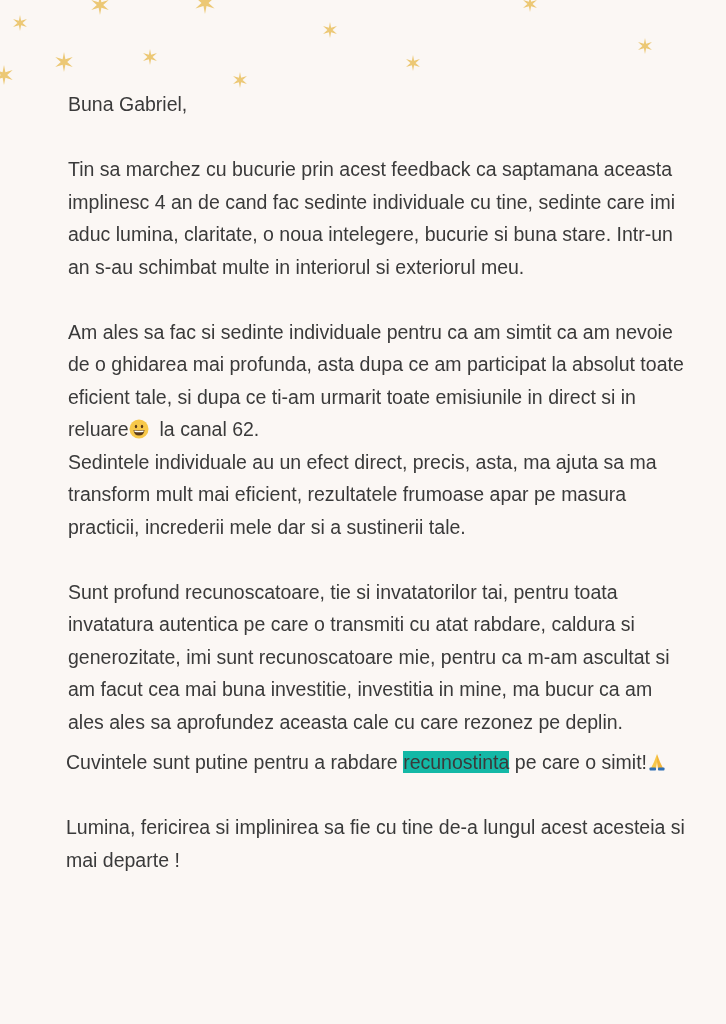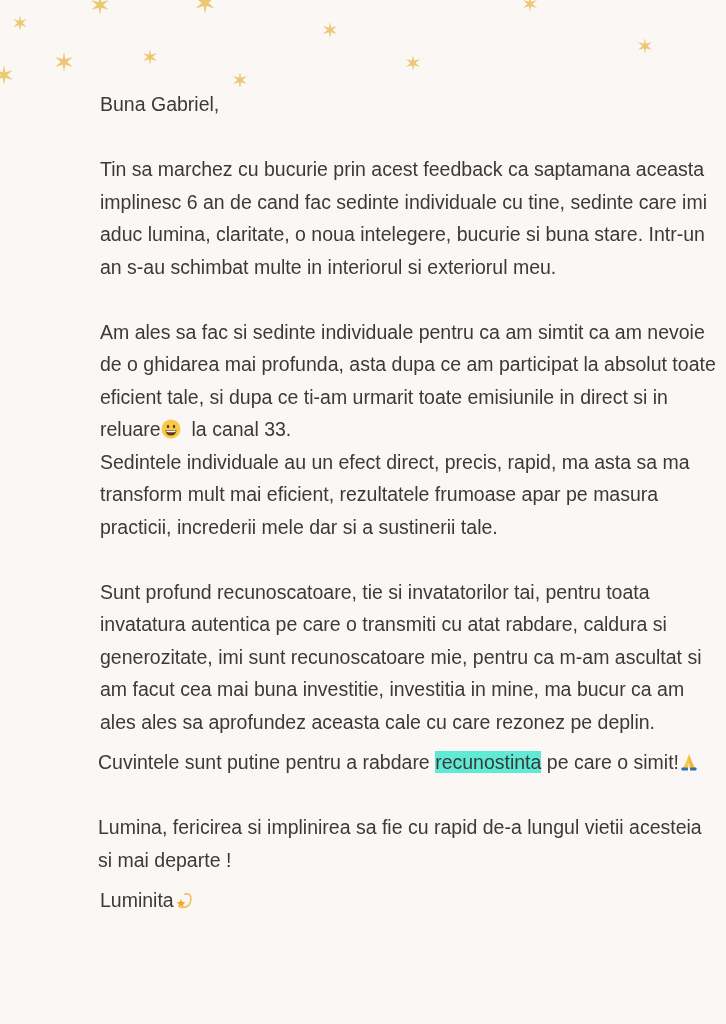--- a/index.html
+++ b/index.html
@@ -8,27 +8,27 @@
     background: #fbf7f4;
     font-family: "Liberation Sans", sans-serif;
     color: #3a3a3a;
     position: relative;
   }
   .stars { position: absolute; left: 0; top: 0; width: 726px; height: 100px; }
   .star { position: absolute; width: 20px; height: 20px; margin-left: -10px; margin-top: -10px; }
   .star svg { width: 100%; height: 100%; display: block; }
   .letter {
     position: absolute; left: 68px; top: 88px; width: 620px;
-    font-size: 19.5px; line-height: 32.5px; margin-left: 32px;
+    font-size: 19.5px; line-height: 32.5px;
   }
   .letter p { margin: 0; }
   .gap { height: 32.5px; }
   .gap-sm { height: 8px; }
   .tight { margin-left: -2px !important; }
-  .hl { background: #5eead4; }
+  .hl { background: #14b8a6; }
   .emoji { display: inline-block; width: 20px; height: 20px; vertical-align: -3px; }
   .emoji svg { width: 100%; height: 100%; display: block; }
 </style>
 </head>
 <body>
 
 <div class="stars" id="stars">
     <div class="star" style="left: 100px; top: 5px; width: 20px; height: 20px; margin-left: -10px; margin-top: -10px;">
       <svg viewBox="0 0 20 20">
         <path d="M10 0 L11.4 7.2 L18.7 5 L13.2 10 L18.7 15 L11.4 12.8 L10 20 L8.6 12.8 L1.3 15 L6.8 10 L1.3 5 L8.6 7.2 Z" fill="#ecc875"></path>
@@ -82,39 +82,35 @@
     <div class="star" style="left: 240px; top: 80px; width: 16px; height: 16px; margin-left: -8px; margin-top: -8px;">
       <svg viewBox="0 0 20 20">
         <path d="M10 0 L11.4 7.2 L18.7 5 L13.2 10 L18.7 15 L11.4 12.8 L10 20 L8.6 12.8 L1.3 15 L6.8 10 L1.3 5 L8.6 7.2 Z" fill="#ecc875"></path>
       </svg>
     </div>
   </div>
 
 <div class="letter">
   <p>Buna Gabriel,</p>
   <div class="gap"></div>
-  <p>Tin sa  marchez cu bucurie prin acest feedback ca saptamana aceasta implinesc 6 an de cand fac sedinte individuale cu tine, sedinte care imi aduc lumina, claritate, o noua intelegere, bucurie si buna stare. Intr-un an s-au schimbat multe in interiorul si exteriorul meu.</p>
+  <p>Tin sa  marchez cu bucurie prin acest feedback ca saptamana aceasta implinesc 4 an de cand fac sedinte individuale cu tine, sedinte care imi aduc lumina, claritate, o noua intelegere, bucurie si buna stare. Intr-un an s-au schimbat multe in interiorul si exteriorul meu.</p>
   <div class="gap"></div>
   <p><span>Am ales sa fac si sedinte individuale pentru ca am simtit ca am nevoie de o ghidarea mai profunda, asta dupa ce am participat la absolut toate eficient tale, si dupa ce ti-am urmarit  toate emisiunile in direct si in reluare</span><span class="emoji"><svg viewBox="0 0 20 20">
           <circle cx="10" cy="10" r="9.5" fill="#f7c84a"></circle>
           <ellipse cx="7" cy="7.5" rx="1.2" ry="1.8" fill="#5a3a1a"></ellipse>
           <ellipse cx="13" cy="7.5" rx="1.2" ry="1.8" fill="#5a3a1a"></ellipse>
           <path d="M4.5 11 Q10 11.8 15.5 11 Q15 16.5 10 16.5 Q5 16.5 4.5 11 Z" fill="#5a3a1a"></path>
           <path d="M5.3 11.6 Q10 12.3 14.7 11.6 L14.4 13 Q10 13.5 5.6 13 Z" fill="#fff"></path>
-        </svg></span><span style="white-space:pre-wrap">  la canal 33.</span></p>
-  <p>Sedintele individuale au un efect direct, precis, rapid,  ma asta sa ma transform mult mai eficient, rezultatele frumoase apar pe masura practicii, increderii mele dar si a sustinerii tale.</p>
+        </svg></span><span style="white-space:pre-wrap">  la canal 62.</span></p>
+  <p>Sedintele individuale au un efect direct, precis, asta,  ma ajuta sa ma transform mult mai eficient, rezultatele frumoase apar pe masura practicii, increderii mele dar si a sustinerii tale.</p>
   <div class="gap"></div>
   <p>Sunt profund recunoscatoare, tie si invatatorilor tai, pentru toata invatatura autentica pe care o transmiti cu atat rabdare, caldura si generozitate, imi sunt recunoscatoare mie, pentru ca m-am ascultat si am facut cea mai buna investitie, investitia in mine, ma bucur ca am ales ales sa aprofundez aceasta cale cu care rezonez pe deplin.</p>
   <div class="gap-sm"></div>
   <p class="tight"><span>Cuvintele sunt putine pentru a rabdare </span><span class="hl">recunostinta</span><span> pe care o simit!</span><span class="emoji"><svg viewBox="0 0 20 20">
           <path d="M10 2 L7 10 L4 16 L9 17 L10 10 Z" fill="#f7c84a"></path>
           <path d="M10 2 L13 10 L16 16 L11 17 L10 10 Z" fill="#f2b53a"></path>
           <rect x="2.5" y="15.5" width="6.5" height="3" rx="0.8" fill="#2f6fb3"></rect>
           <rect x="11" y="15.5" width="6.5" height="3" rx="0.8" fill="#2f6fb3"></rect>
         </svg></span></p>
   <div class="gap"></div>
-  <p class="tight">Lumina, fericirea si implinirea  sa fie cu rapid de-a lungul vietii acesteia si mai departe !</p>
+  <p class="tight">Lumina, fericirea si implinirea  sa fie cu tine de-a lungul acest acesteia si mai departe !</p>
   <div class="gap-sm"></div>
-  <p><span>Luminita</span><span class="emoji"><svg viewBox="0 0 20 20">
-          <path d="M6 17 Q16 19 17 9 Q17 3 11 4" fill="none" stroke="#f5c26b" stroke-width="1.8" stroke-linecap="round"></path>
-          <path d="M7 9 L8.3 12 L11.5 12.2 L9 14.2 L9.9 17.3 L7 15.5 L4.1 17.3 L5 14.2 L2.5 12.2 L5.7 12 Z" fill="#f5a623"></path>
-        </svg></span></p>
 </div>
 
 </body></html>

